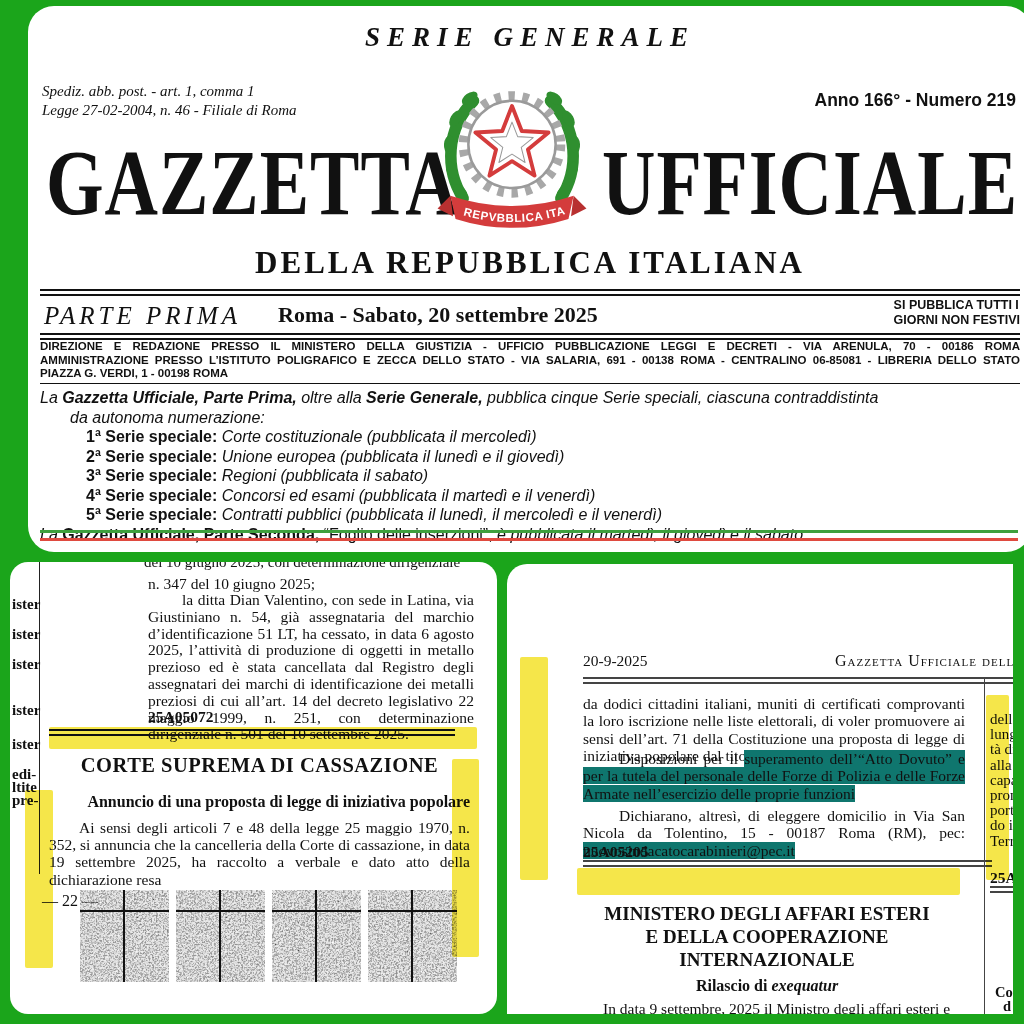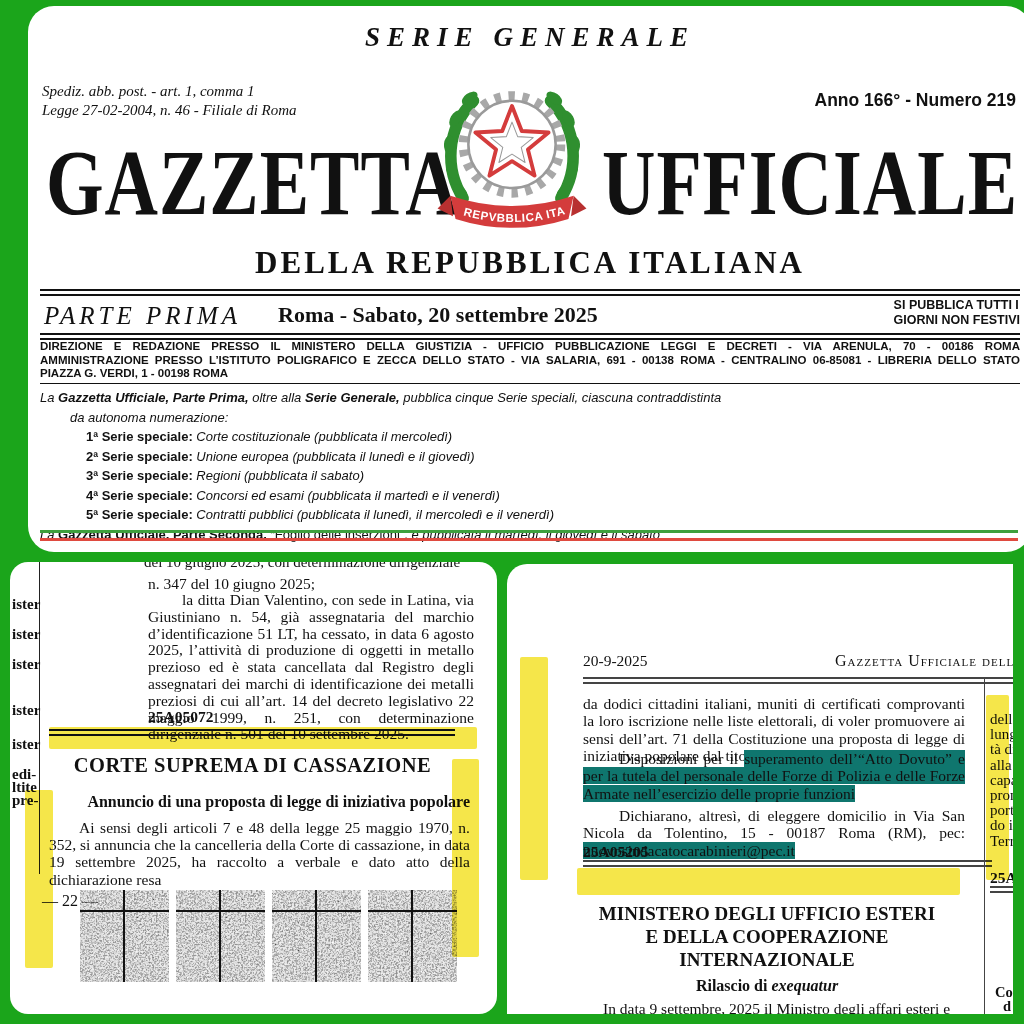--- a/index.html
+++ b/index.html
@@ -32,36 +32,36 @@
   .emblem{left:407px;top:64px;}
   .subtitle{top:238px;left:0;width:100%;text-align:center;font-size:31px;font-weight:bold;letter-spacing:3px;transform:scaleY(1.05);transform-origin:top;}
   .rule1{left:12px;right:12px;top:283px;}
   .parte-prima{left:16px;top:296px;font-size:25px;font-style:italic;letter-spacing:4px;}
   .dateline{left:250px;top:296px;width:468px;font-size:22px;font-weight:bold;}
   .pubnote{right:12px;top:291px;font-size:12.5px;font-weight:bold;line-height:15px;transform:scaleY(1.05);transform-origin:top;}
   .rule2{left:12px;right:12px;top:327px;}
   .addr{left:12px;right:12px;top:334px;font-size:11.5px;font-weight:bold;line-height:13.5px;}
   .addr .jl{text-align:justify;text-align-last:justify;}
   .rule3{left:12px;right:12px;top:377px;border-top:1.5px solid #111;}
-  .intro{left:12px;right:12px;top:382px;font-size:13px;line-height:19.5px;}
+  .intro{left:12px;right:12px;top:382px;font-size:16px;line-height:19.5px;}
   .intro .ind1{padding-left:30px;}
   .intro .ind2{padding-left:46px;}
   .tric-g{left:12px;right:14px;top:524px;height:3px;background:#3DA03D;}
   .tric-r{left:12px;right:14px;top:532px;height:3px;background:#DF4A3F;}
   
   .lp-rule-v{left:29px;top:0;height:312px;width:1px;background:#222;}
   .frag{left:2px;font-size:15px;font-weight:bold;}
   .lp-clip-top{left:134px;top:0;width:330px;height:9px;overflow:hidden;}
   .lp-clip-top span{display:block;transform:translateY(-8px);font-size:15px;white-space:nowrap;}
   .lp-n347{left:138px;top:13px;font-size:15.5px;}
   .lp-para1{left:138px;top:30px;width:326px;font-size:15.5px;line-height:16.8px;text-indent:34px;}
   .lp-code{left:138px;top:146px;font-size:15.5px;font-weight:bold;}
   .lp-band1{left:39px;top:165px;width:428px;height:22px;}
   .lp-drule{left:39px;top:167px;width:406px;}
-  .lp-h1{left:32px;top:192px;width:421px;text-align:center;font-size:20.5px;font-weight:bold;letter-spacing:.5px;}
+  .lp-h1{left:39px;top:192px;width:421px;text-align:center;font-size:20.5px;font-weight:bold;letter-spacing:.5px;}
   .lp-h2{left:39px;top:231px;width:421px;text-align:right;font-size:16px;font-weight:bold;}
   .lp-para2{left:39px;top:257px;width:421px;font-size:15.5px;line-height:17.2px;text-indent:30px;}
   .lp-ybar-left{left:15px;top:228px;width:28px;height:178px;}
   .lp-ybar-right{left:442px;top:197px;width:27px;height:198px;}
   .lp-pageno{left:0;top:330px;width:120px;text-align:center;font-size:16px;}
   .lp-noise{left:70px;top:328px;}
   
   .rp-ybar-left{left:13px;top:93px;width:28px;height:223px;}
   .rp-date{left:76px;top:88px;font-size:15.5px;}
   .rp-htitle{left:328px;top:88px;font-size:16px;font-variant:small-caps;letter-spacing:1px;white-space:nowrap;}
@@ -258,21 +258,21 @@
 
   <div class="abs rp-para rp-para3 just">
     <span>Dichiarano, altresì, di eleggere domicilio in Via San Nicola da Tolentino, 15 - 00187 Roma (RM), pec: </span><span class="hl">nuovosindacatocarabinieri@pec.it</span>
   </div>
 
   <div class="abs rp-code">25A05205</div>
   <div class="abs drule gray rp-drule2"></div>
   <div class="abs ybar rp-band"></div>
 
   <div class="abs rp-ministry">
-    <div>MINISTERO DEGLI UFFICIO ESTERI</div>
+    <div>MINISTERO DEGLI AFFARI ESTERI</div>
     <div>E DELLA COOPERAZIONE</div>
     <div>INTERNAZIONALE</div>
   </div>
 
   <div class="abs rp-rilascio">
     <span>Rilascio di </span><span class="i">exequatur</span>
   </div>
 
   <div class="abs rp-lastline">In data 9 settembre, 2025 il Ministro degli affari esteri e della co-</div>
 

